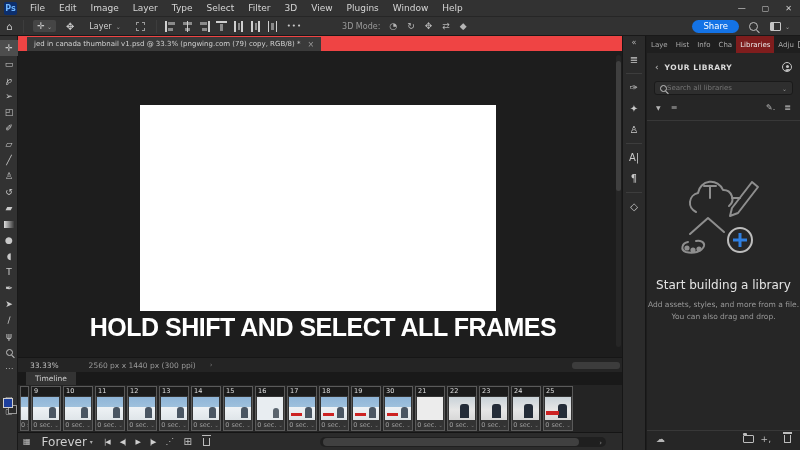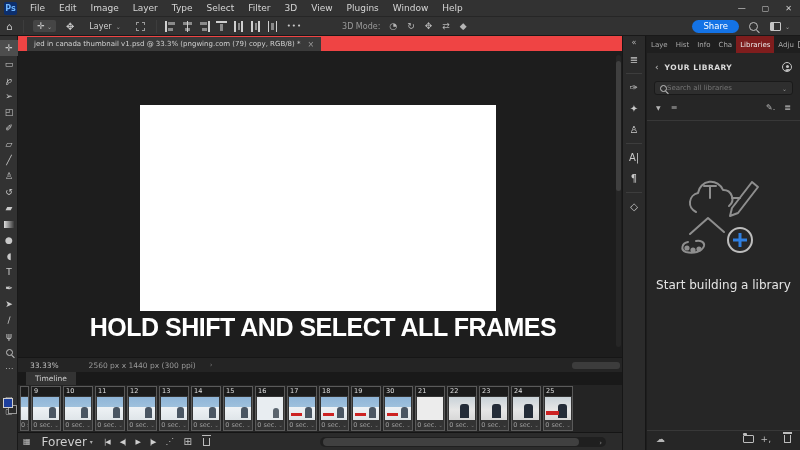--- a/index.html
+++ b/index.html
@@ -439,20 +439,24 @@
           <circle cx="13" cy="72" r="1.6" fill="#8e8e8e"></circle>
           <circle cx="19" cy="74" r="1.6" fill="#8e8e8e"></circle>
           <circle cx="25" cy="73" r="1.6" fill="#8e8e8e"></circle>
         </g>
         <g>
           <circle cx="66" cy="64" r="12" fill="none" stroke="#bdbdbd" stroke-width="2"></circle>
           <path d="M66 57 v14 M59 64 h14" stroke="#2f7fe0" stroke-width="3" fill="none"></path>
         </g>
       </svg>
       <div class="lib-empty-title">Start building a library</div>
+      <div class="lib-empty-sub">
+        <span>Add assets, styles, and more from a file.</span><br>
+        <span>You can also drag and drop.</span>
+      </div>
     </div>
 
     <div class="lib-footer">
       <span class="cloud-ico">☁</span>
       <span class="folder"></span>
       <span class="plus-ico">+,</span>
       <span class="trash" style="margin-right:9px;"></span>
     </div>
   </div>
 

